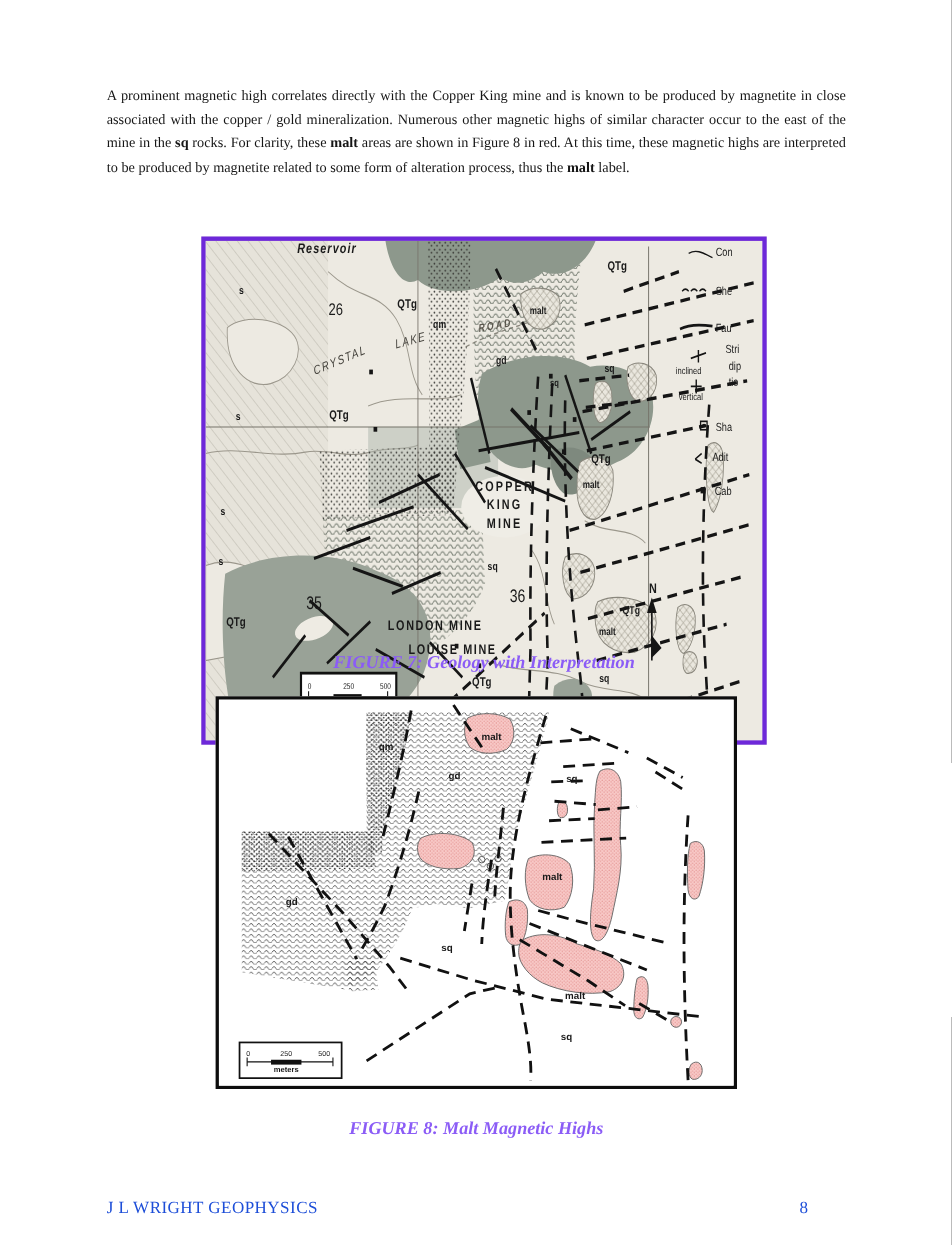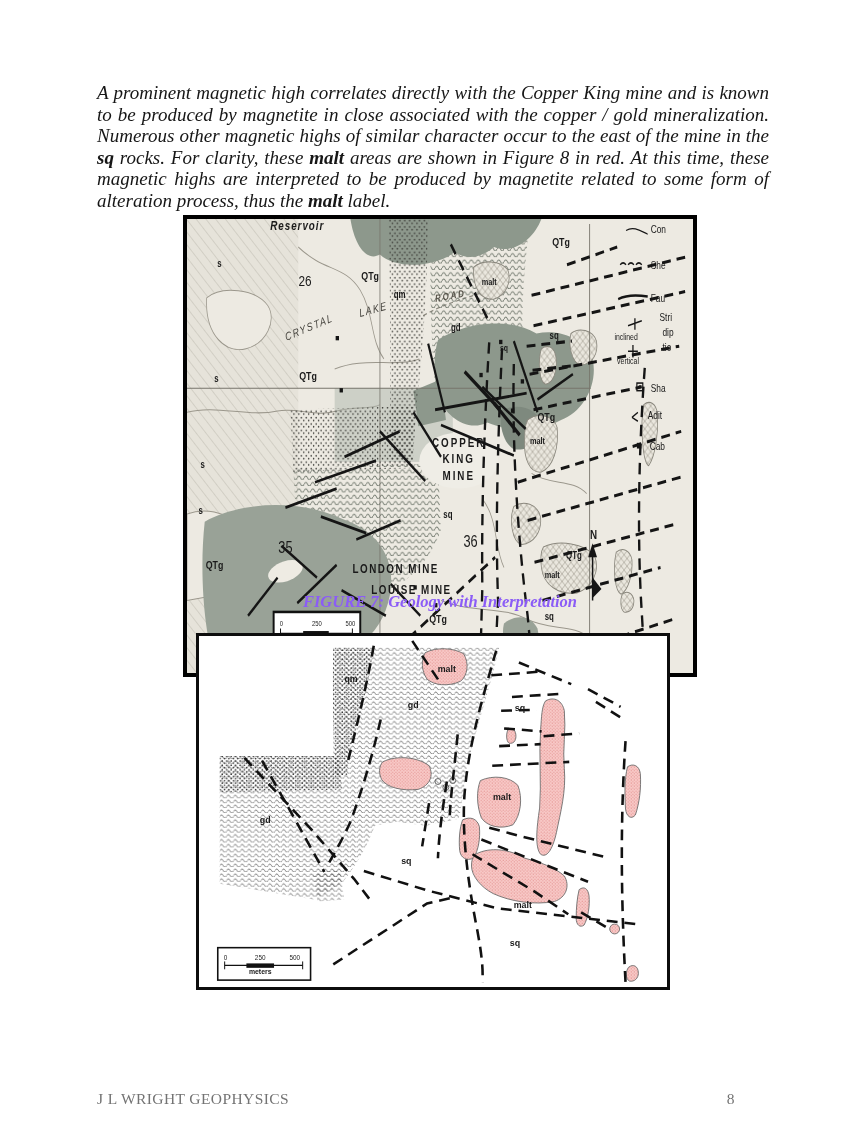--- a/index.html
+++ b/index.html
@@ -1,30 +1,30 @@
 <!DOCTYPE html>
 <html><head>
 <meta charset="utf-8">
 <style>
   html,body{margin:0;padding:0;background:#888;}
   .page{position:relative;width:865px;height:1132px;background:#ffffff;margin:0 auto;overflow:hidden;
         font-family:"Liberation Serif", serif;}
-  .para{position:absolute;left:97px;top:63px;width:672px;font-size:19px;line-height:21.5px;
-        text-align:justify;color:#161616;font-style:italic;}
+  .para{position:absolute;left:97px;top:63px;width:672px;font-size:13px;line-height:21.5px;
+        text-align:justify;color:#161616;}
   .para b{font-weight:bold;}
   .figwrap{position:absolute;background:#edeae2;box-sizing:border-box;}
-  #fig7{left:183px;top:215px;width:514px;height:462px;border:4px solid #000000;}
+  #fig7{left:183px;top:215px;width:514px;height:462px;border:4px solid #6d28d9;}
   #fig8{left:196px;top:633px;width:474px;height:357px;border:3px solid #0d0d0d;background:#ffffff;}
   .figwrap svg{display:block;width:100%;height:100%;}
   svg text{font-family:"Liberation Sans", sans-serif;}
   .caption{position:absolute;text-align:center;font-weight:bold;font-style:italic;font-size:16.5px;color:#8b5cf6;}
   #cap7{left:183px;top:592px;width:514px;}
   #cap8{left:196px;top:1016px;width:474px;}
   .footer{position:absolute;left:97px;top:1090px;width:638px;display:flex;justify-content:space-between;
-          font-size:15.5px;color:#737373;letter-spacing:0.4px;}
+          font-size:15.5px;color:#1d4ed8;letter-spacing:0.4px;}
 </style>
 </head>
 <body>
 
 <div class="page">
 
   <p class="para"><span>A prominent magnetic high correlates directly with the Copper King mine and is known to be produced by magnetite in close associated with the copper / gold mineralization. Numerous other magnetic highs of similar character occur to the east of the mine in the </span><b>sq</b><span> rocks. For clarity, these </span><b>malt</b><span> areas are shown in Figure 8 in red. At this time, these magnetic highs are interpreted to be produced by magnetite related to some form of alteration process, thus the </span><b>malt</b><span> label.</span></p>
 
   <div class="figwrap" id="fig7">
     <svg viewBox="0 0 514 357" preserveAspectRatio="none">
@@ -326,19 +326,20 @@
           <text x="210" y="232" font-size="9" text-anchor="middle" font-weight="bold" fill="#1a1a1a">sq</text>
           <text x="328" y="277" font-size="9" text-anchor="middle" font-weight="bold" fill="#1a1a1a">malt</text>
           <text x="320" y="315" font-size="9" text-anchor="middle" font-weight="bold" fill="#1a1a1a">sq</text>
           <text x="27" y="330" font-size="6.5" text-anchor="middle" fill="#1a1a1a">0</text>
           <text x="62" y="330" font-size="6.5" text-anchor="middle" fill="#1a1a1a">250</text>
           <text x="97" y="330" font-size="6.5" text-anchor="middle" fill="#1a1a1a">500</text>
           <text x="62" y="344" font-size="7" text-anchor="middle" font-weight="bold" fill="#1a1a1a">meters</text>
         </g>
     </svg>
   </div>
+  <div class="caption" id="cap8">FIGURE 8: Malt Magnetic Highs</div>
 
   <div class="footer">
     <span>J L WRIGHT GEOPHYSICS</span>
     <span>8</span>
   </div>
 
 </div>
 
 </body></html>

